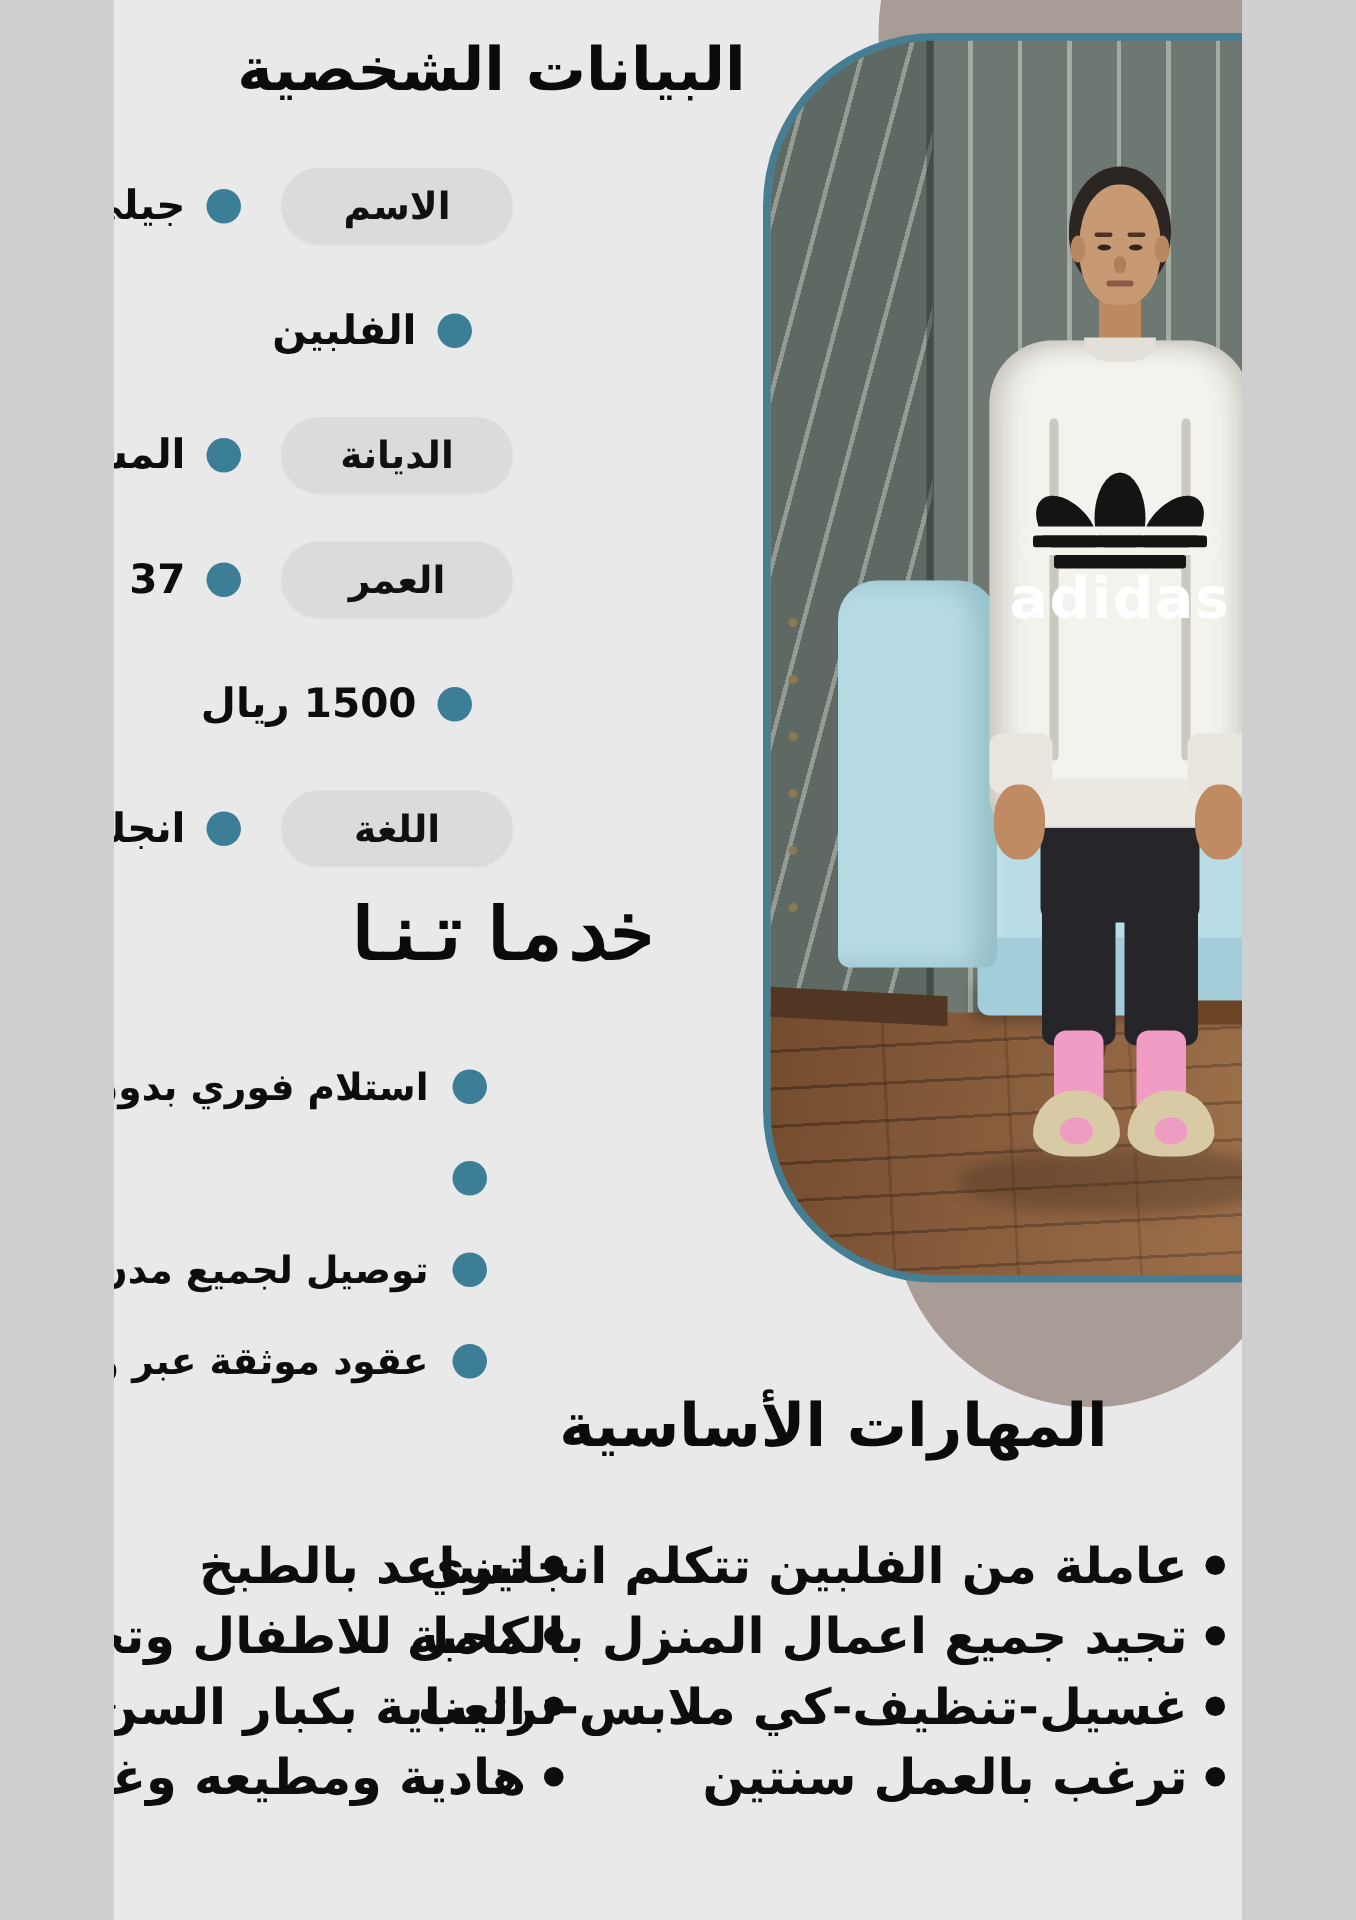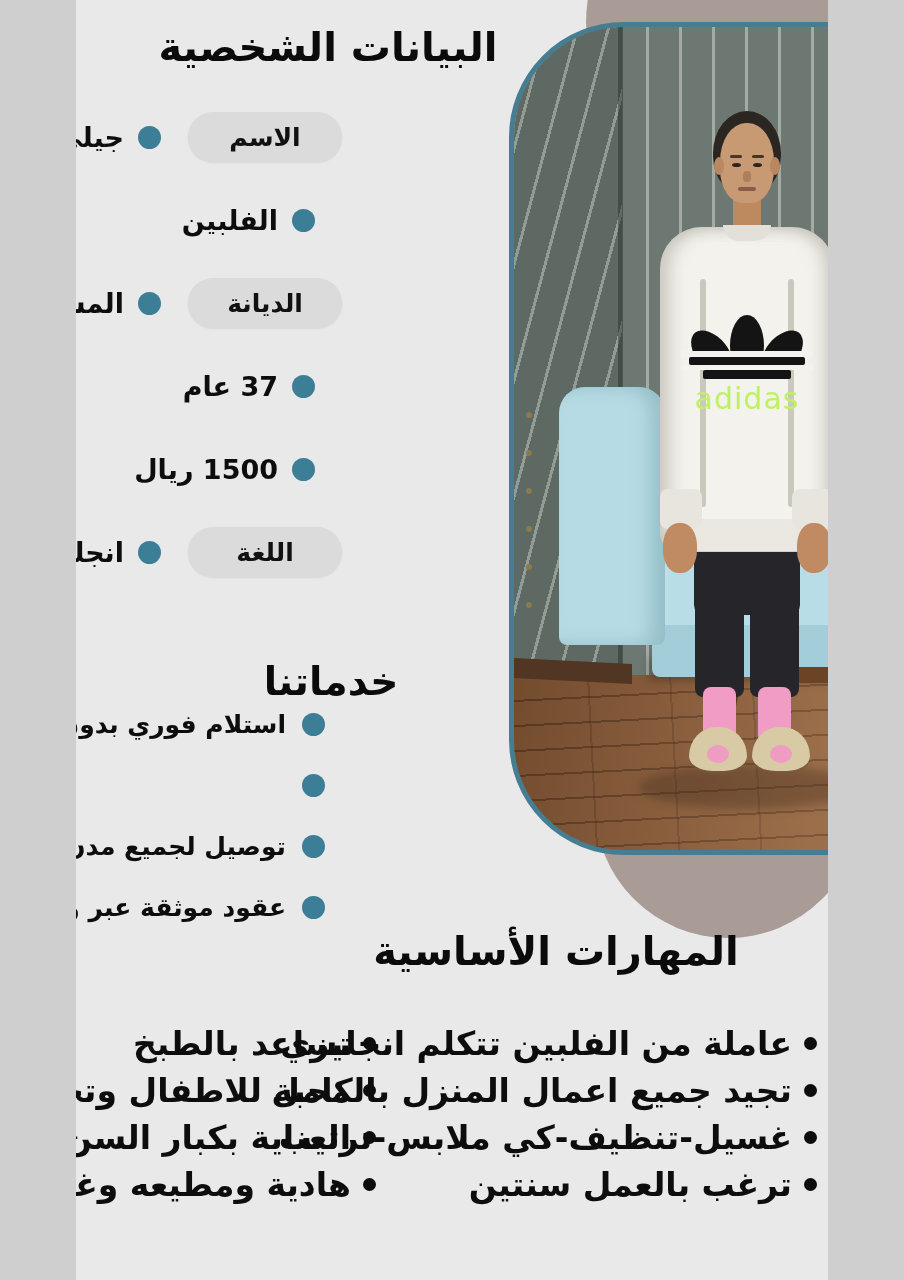--- a/index.html
+++ b/index.html
@@ -11,21 +11,21 @@
   }
 
   
   .circle-deco { position:absolute; background:#a99c97; border-radius:50%; z-index:1; }
   .circle-top { left:510px; top:-118px; width:280px; height:280px; }
   .circle-bottom { left:519px; top:672px; width:266px; height:266px; }
 
   
   .h-main { position:absolute; text-align:center; font-weight:bold; color:#0b0b0b; z-index:3; }
   .title-personal { left:57px; top:24px; width:390px; font-size:40px; }
-  .title-services { left:55px; top:659px; width:400px; font-size:39px; }
+  .title-services { left:55px; top:594px; width:400px; font-size:50px;font-family:Liberation Mono, monospace; }
   .title-skills   { left:130px; top:928px; width:700px; font-size:40px; }
 
   
   .fields { position:absolute; top:112px; right:486px; z-index:3; }
   .f-row { display:flex; align-items:center; height:50px; margin-bottom:33px; direction:rtl; }
   .f-pill {
     width:154px; height:50px; background:#dbdbdb; border-radius:26px;
     display:flex; align-items:center; justify-content:center;
     font-size:25px; font-weight:bold; color:#111; box-shadow:0 1px 2px rgba(0,0,0,0.08);
   }
@@ -129,21 +129,21 @@
   .leaf { background:#141414; border-radius:50% / 55% 55% 45% 45%; }
   .leaf-c { left:59px; top:0; width:34px; height:56px; }
   .leaf-l { left:24px; top:12px; width:32px; height:50px; transform:rotate(-40deg); }
   .leaf-r { left:96px; top:12px; width:32px; height:50px; transform:rotate(40deg); }
   .gap-stripe { background:#f3f2ed; }
   .gap1 { left:10px; top:36px; width:132px; height:6px; }
   .bar1 { left:18px; top:42px; width:116px; height:8px; background:#141414; border-radius:2px; }
   .gap2 { left:10px; top:50px; width:132px; height:5px; }
   .bar2 { left:32px; top:55px; width:88px; height:9px; background:#141414; border-radius:2px; }
   .adidas-text { left:0; top:66px; width:152px; text-align:center; direction:ltr;
-    font-size:30px; font-weight:normal; color:#bef264; letter-spacing:1px; line-height:36px; }
+    font-size:38px; font-weight:bold; color:#ffffff; letter-spacing:1px; line-height:36px; }
 </style>
 </head>
 <body>
 
 <div class="page">
 
   <div class="circle-deco circle-top"></div>
   <div class="circle-deco circle-bottom"></div>
 
   <div class="h-main title-personal">البيانات الشخصية</div>
@@ -157,20 +157,21 @@
     <div class="f-row">
       <span class="dot-teal"></span>
       <div class="f-value">الفلبين</div>
     </div>
     <div class="f-row">
       <div class="f-pill">الديانة</div>
       <span class="dot-teal"></span>
       <div class="f-value">المسيحية</div>
     </div>
     <div class="f-row">
+      <div class="f-pill">العمر</div>
       <span class="dot-teal"></span>
       <div class="f-value">37 عام</div>
     </div>
     <div class="f-row">
       <span class="dot-teal"></span>
       <div class="f-value">1500 ريال</div>
     </div>
     <div class="f-row">
       <div class="f-pill">اللغة</div>
       <span class="dot-teal"></span>

